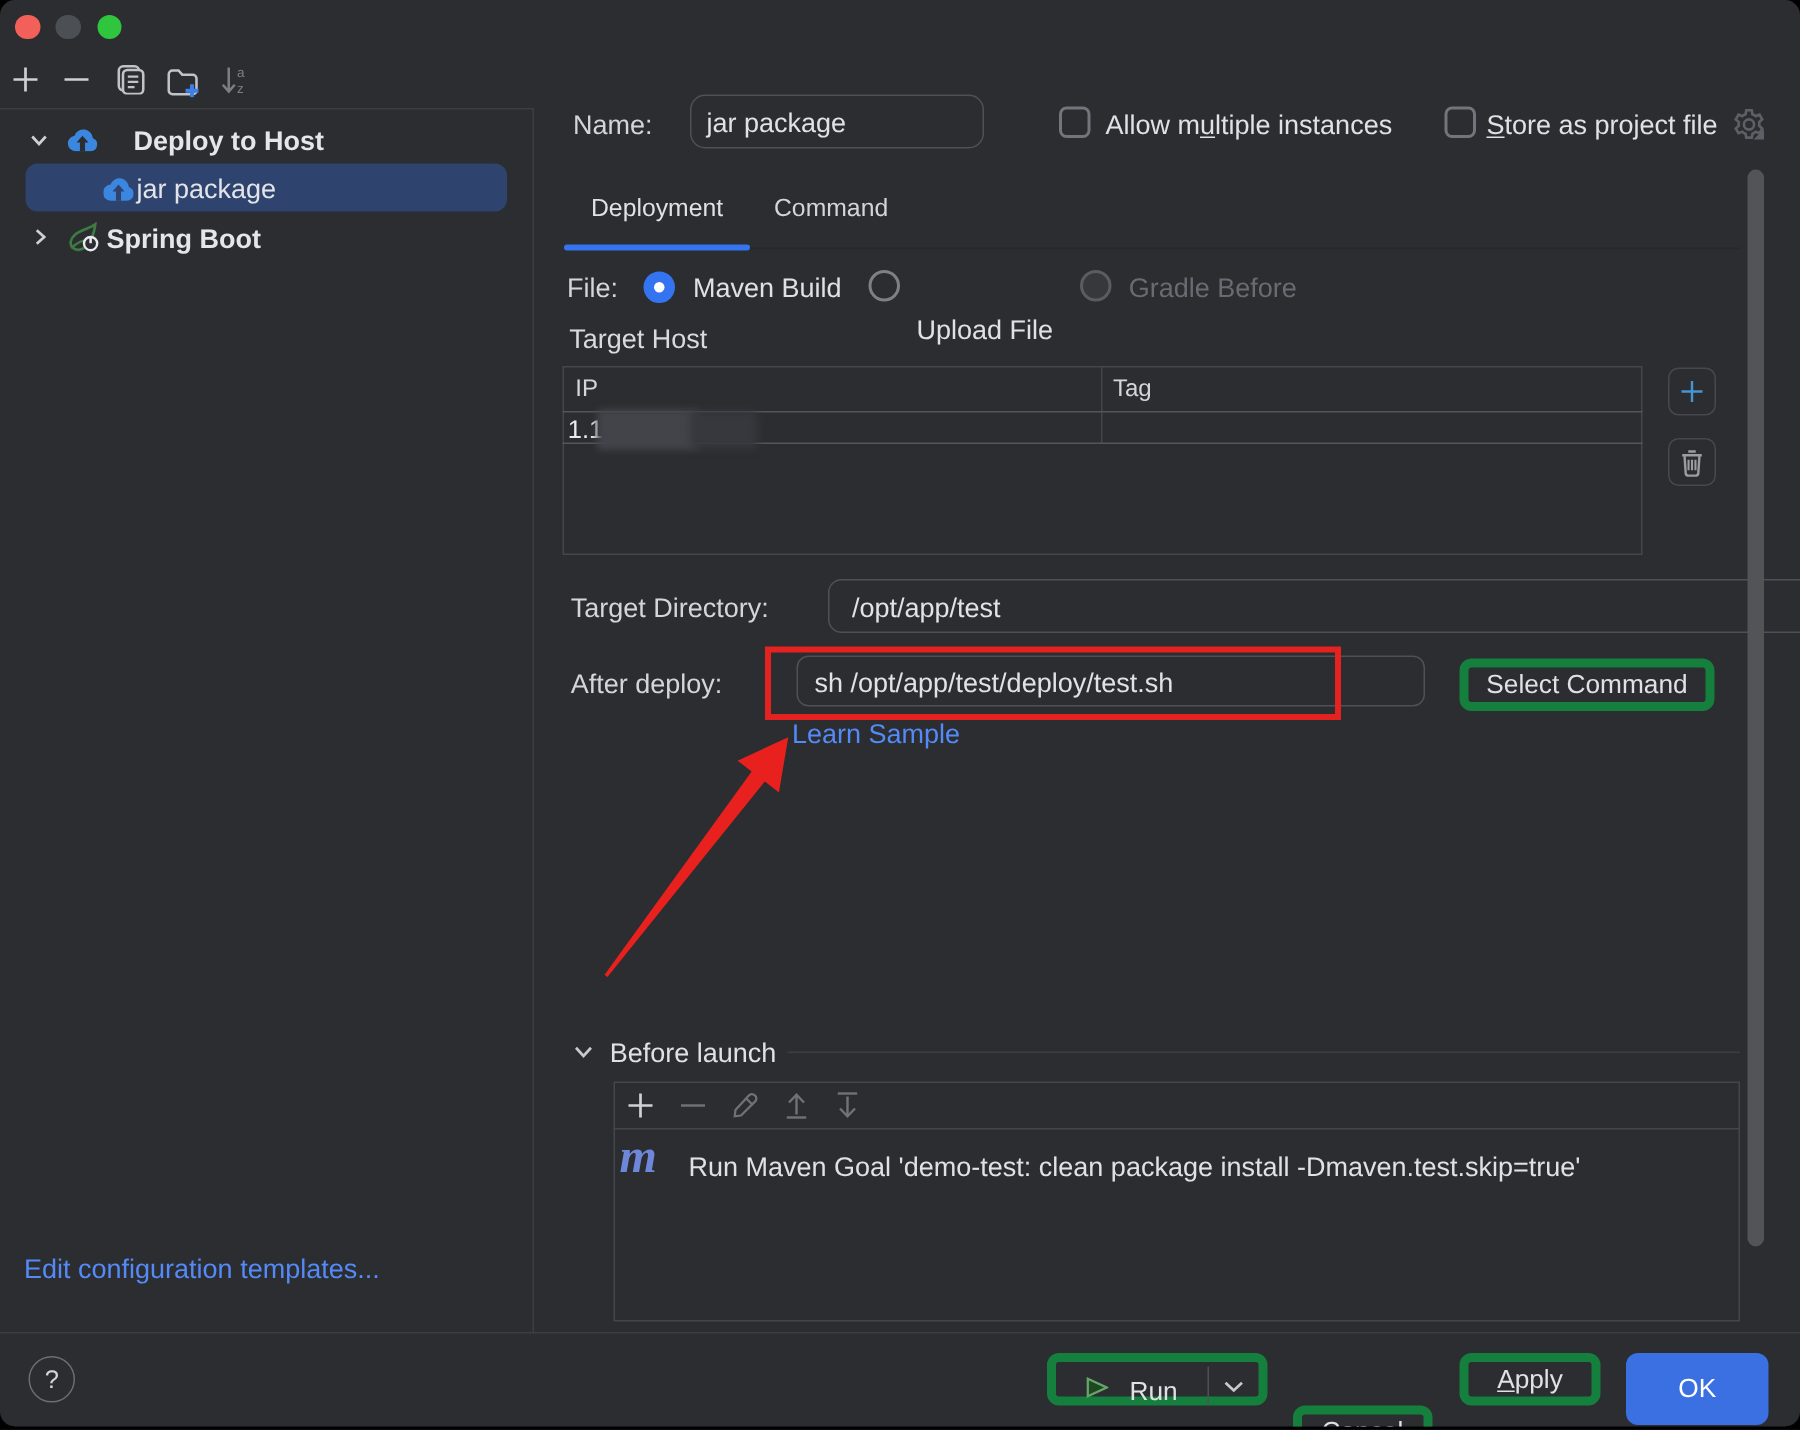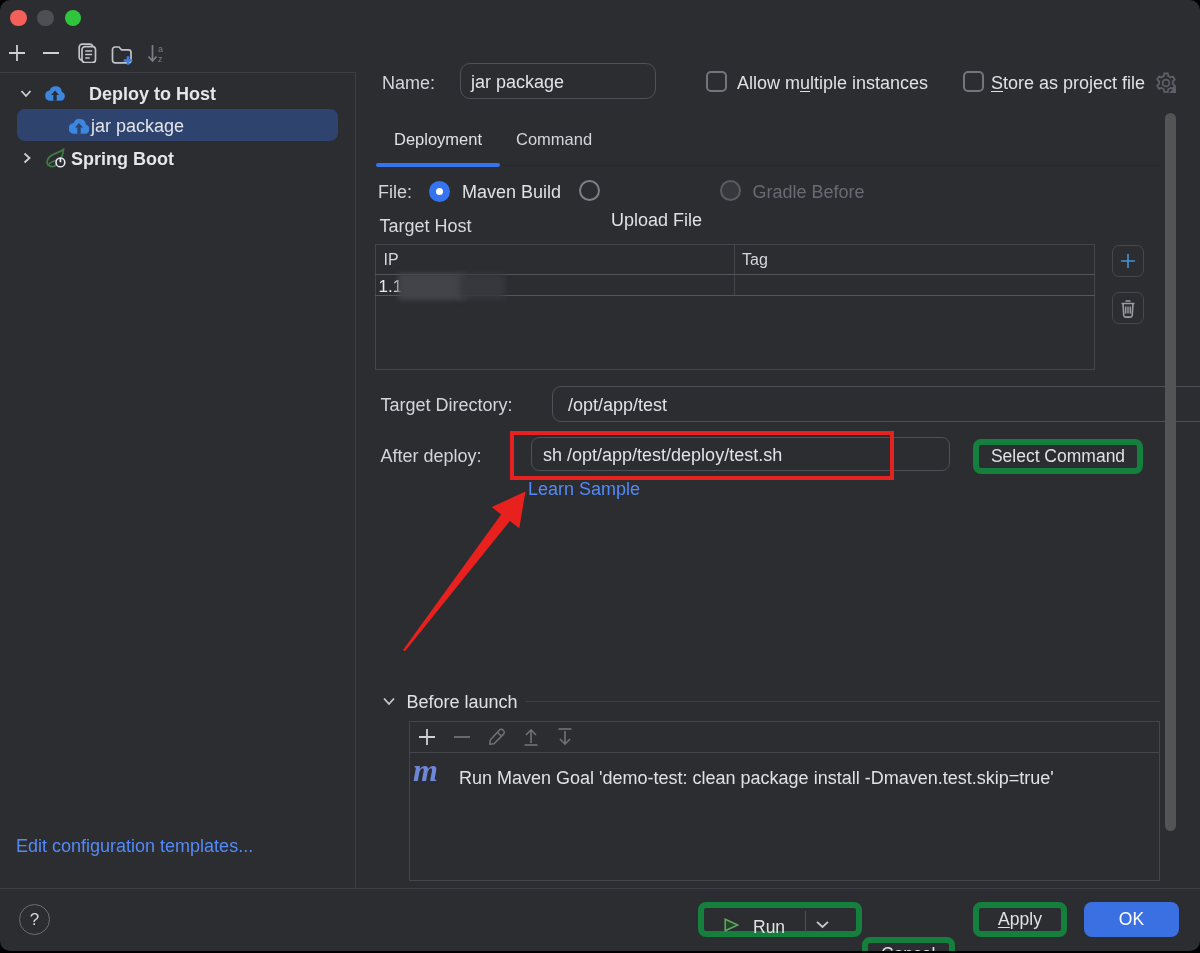--- a/index.html
+++ b/index.html
@@ -179,27 +179,27 @@
     <path d="M9 3 V16.2 M4 11 L9 16.2 L14 11" stroke="#707278" stroke-width="1.6" fill="none"></path>
     <path d="M2.5 1h13" stroke="#707278" stroke-width="1.6"></path>
   </svg>
   <div class="txt" style="left:413px;top:754px;font-family:'Liberation Serif',serif;font-style:italic;font-weight:bold;font-size:32px;color:#6f87d8;">m</div>
   <div class="txt" style="left:459px;top:769.4px;">Run Maven Goal 'demo-test: clean package install -Dmaven.test.skip=true'</div>
 
   <div class="abs" style="left:1165px;top:113px;width:11px;height:718px;border-radius:5.5px;background:#525456;"></div>
 
   <div class="abs" style="left:0;top:888px;width:1200px;height:1px;background:#3c3e43;"></div>
   <div class="abs" style="left:19px;top:904px;width:31px;height:31px;border:1.5px solid #6b6e73;border-radius:50%;color:#d4d6da;font-size:17px;display:flex;align-items:center;justify-content:center;">?</div>
-  <div class="btn" style="left:698px;top:901.5px;width:164px;height:35px;">
+  <div class="btn" style="left:698px;top:901.5px;width:147px;height:35px;">
     <svg style="position:absolute;left:19px;top:9px;" width="16" height="16" viewBox="0 0 16 16">
       <path d="M2.2 2.2 L14.8 8 L2.2 13.8 Z" fill="#1f4822" stroke="#66a569" stroke-width="1.5"></path>
     </svg>
     <span style="position:absolute;left:49px;top:9px;">Run</span>
     <div style="position:absolute;left:101px;top:3.5px;width:1px;height:26px;background:#4d5056;"></div>
     <svg style="position:absolute;left:111px;top:12.5px;" width="15" height="9" viewBox="0 0 15 9">
       <path d="M2 1.8 L7.5 7 L13 1.8" stroke="#c6c9ce" stroke-width="1.8" fill="none"></path>
     </svg>
   </div>
   <div class="btn" style="left:862px;top:937px;width:92.5px;height:35px;">Cancel</div>
   <div class="btn" style="left:973px;top:901.5px;width:94px;height:35px;"><span style="text-decoration:underline;text-underline-offset:2px;">A</span>pply</div>
-  <div class="btn" style="left:1084px;top:901.5px;width:95px;height:35px;background:#3a70e2;border:none;color:#fff;">OK</div>
+  <div class="btn" style="left:1084px;top:901.5px;width:95px;height:48px;background:#3a70e2;border:none;color:#fff;">OK</div>
 
 </div>
 
 </body></html>

